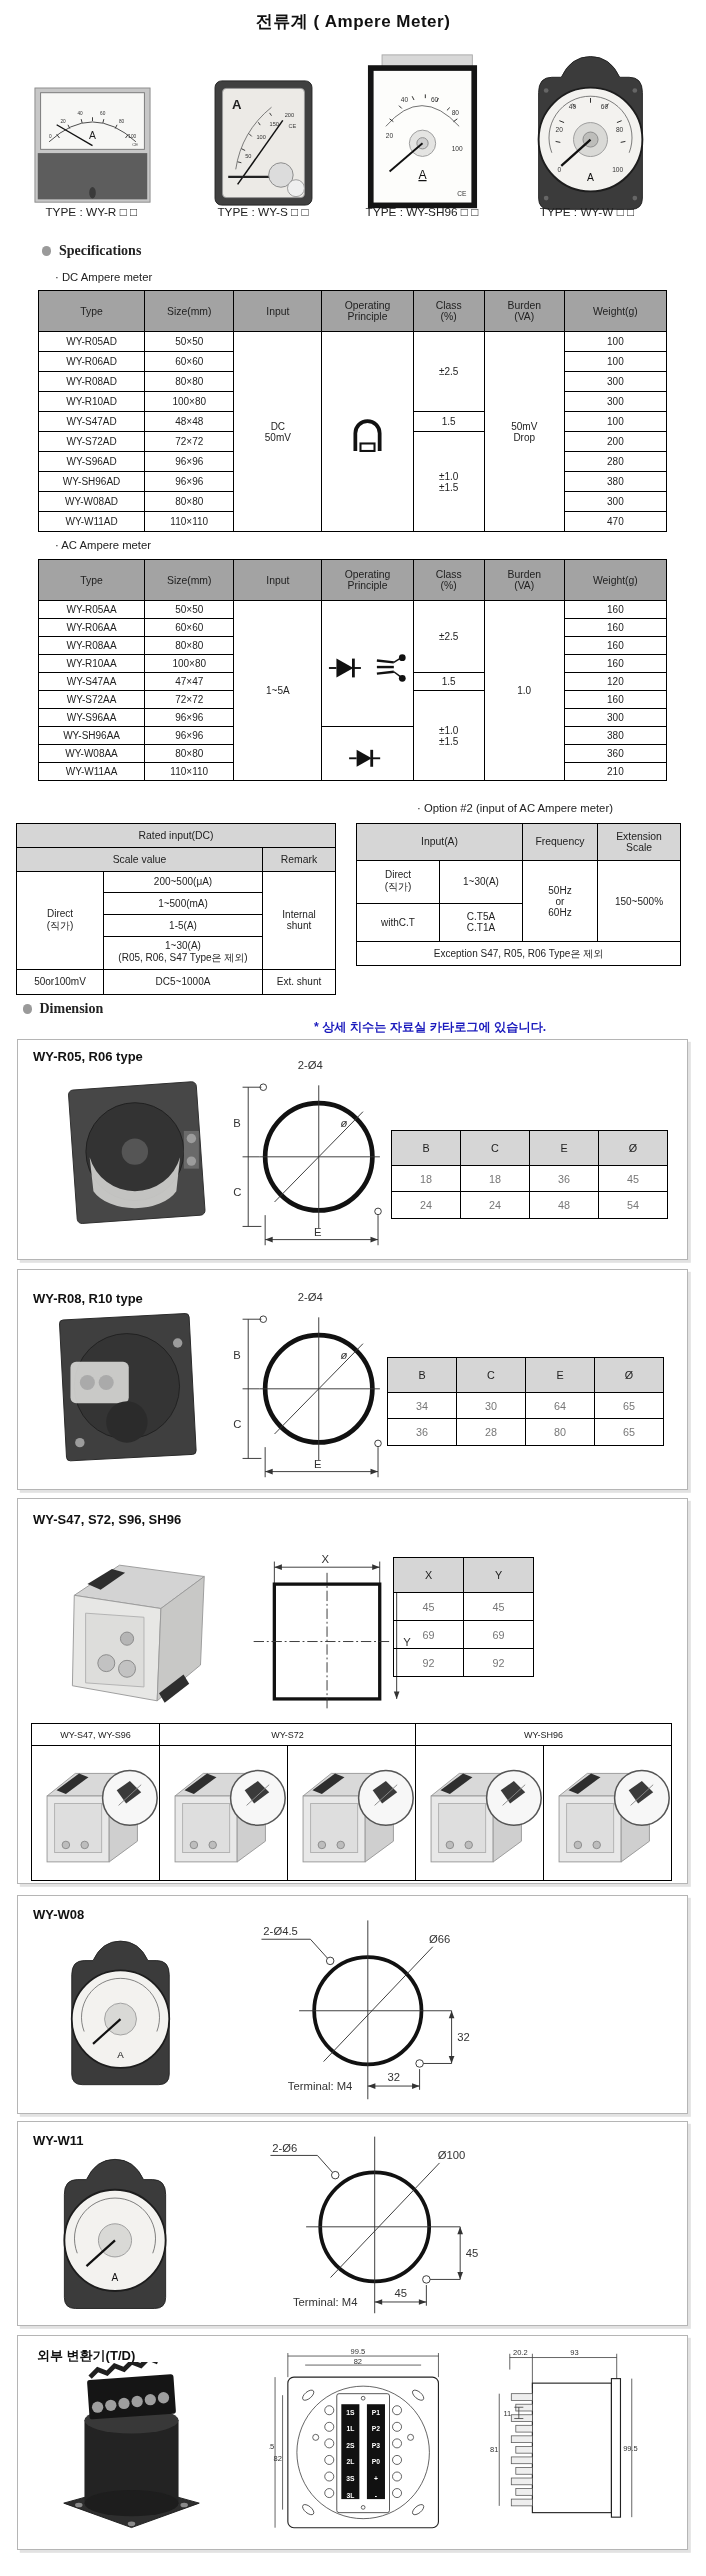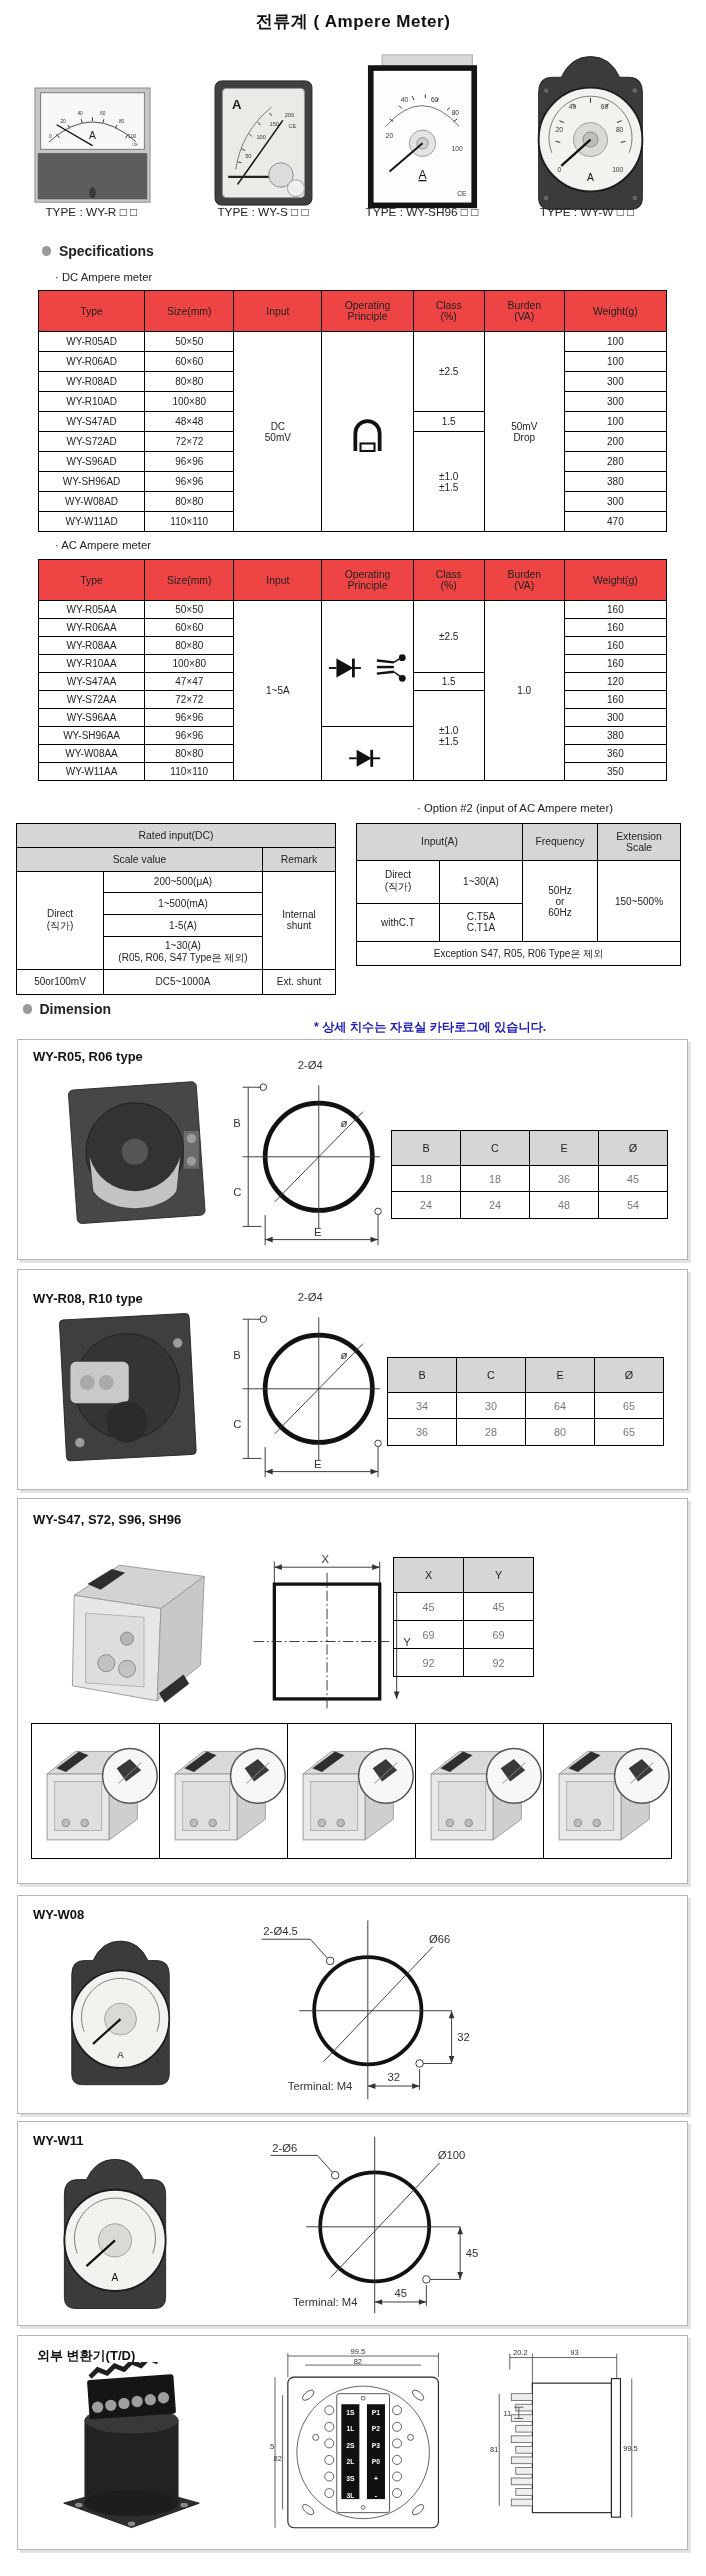--- a/index.html
+++ b/index.html
@@ -2,31 +2,31 @@
 <html style="font-size:15px"><head>
 <meta charset="utf-8">
 <style>
   html,body{margin:0;padding:0;background:#fff;}
   #page{position:relative;width:706px;height:2576px;background:#ffffff;overflow:hidden;
         font-family:"Liberation Sans","DejaVu Sans",sans-serif;color:#111;}
   .abs{position:absolute;}
   
   .page-title{width:706px;text-align:center;font-size:17px;font-weight:bold;letter-spacing:0.5px;}
   .type-label{width:160px;text-align:center;font-size:11.8px;color:#222;}
-  .sec-head{display:flex;align-items:center;gap:7.5px;font-size:14px;font-weight:bold;color:#222;}
+  .sec-head{display:flex;align-items:center;gap:7.5px;font-size:14px;font-weight:bold;color:#222;font-family:Liberation Serif, serif;}
   .bullet{width:9.4px;height:9.4px;border-radius:50%;background:#9a9a9a;display:inline-block;}
   .sub-label{font-size:11.3px;color:#222;}
   .opt-label{font-size:11.3px;color:#222;}
   .note{font-size:12.2px;font-weight:bold;color:#1a1abd;}
   
   table{border-collapse:collapse;}
   .spec{border:1.9px solid #000;table-layout:fixed;width:629px;}
   .spec th,.spec td{border:0.9px solid #000;text-align:center;vertical-align:middle;
         font-size:10px;padding:0;white-space:pre-line;color:#222;}
-  .spec thead th{background:#ef4444;height:40px;font-size:10.4px;font-weight:normal;}
+  .spec thead th{background:#a3a3a3;height:40px;font-size:10.4px;font-weight:normal;}
   .dcrows tr{height:20px;margin-left:33px;} .acrows tr{height:18px;}
   .c1{width:106px}.c2{width:89px}.c3{width:88px}.c4{width:91px}.c5{width:71px}.c6{width:80px}.c7{width:102px}
   
   .opt{border:1.9px solid #000;table-layout:fixed;}
   .opt th,.opt td{border:0.9px solid #000;text-align:center;vertical-align:middle;
         font-size:10px;padding:0.9px 1.9px;white-space:pre-line;color:#222;}
   .opt th{background:#d6d6d6;font-weight:normal;font-size:10.4px;}
   
   .dimbox{position:absolute;left:17px;width:669px;border:1.9px solid #b5b5b5;background:#fff;
           box-shadow:2.8px 2.8px 0 #e2e2e2;}
@@ -326,21 +326,21 @@
         <td>380</td>
       </tr>
       <tr>
           <td>WY-W08AA</td>
           <td>80×80</td>
           <td>360</td>
         </tr>
       <tr>
           <td>WY-W11AA</td>
           <td>110×110</td>
-          <td>350</td>
+          <td>210</td>
         </tr>
     </tbody>
   </table>
 
   <div class="abs opt-label" style="top:802px;left:83px;margin-top:46px;">·  Option #1 (input of DC Ampere meter)</div>
   <div class="abs opt-label" style="top:802px;left:417px;">·  Option #2 (input of AC Ampere meter)</div>
 
   <table class="opt abs" style="top:823px;left:16px;width:319px;">
     <colgroup>
         <col style="width:87px">
@@ -618,20 +618,25 @@
       </table>
     <table class="striptable abs" style="top:224px;left:13px;">
       <colgroup>
           <col style="width:128px">
           <col style="width:128px">
           <col style="width:128px">
           <col style="width:128px">
           <col style="width:128px">
         </colgroup>
       <tbody>
+          <tr>
+        <th>WY-S47, WY-S96</th>
+        <th colspan="2">WY-S72</th>
+        <th colspan="2">WY-SH96</th>
+      </tr>
       <tr>
         <td><svg width="128" height="130" viewBox="0 0 136 138">
                 <use href="#prodphoto"></use>
               </svg></td>
         <td><svg width="128" height="130" viewBox="0 0 136 138">
                 <use href="#prodphoto"></use>
               </svg></td>
         <td><svg width="128" height="130" viewBox="0 0 136 138">
                 <use href="#prodphoto"></use>
               </svg></td>

